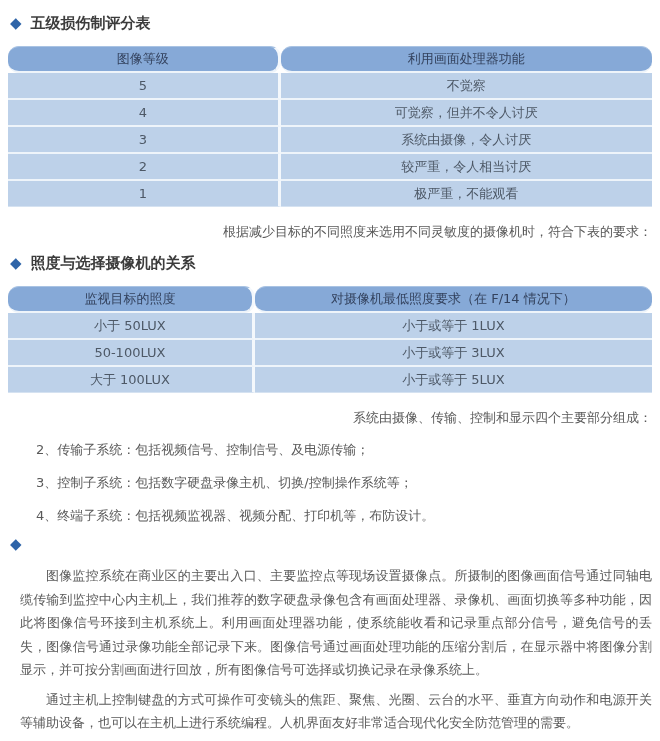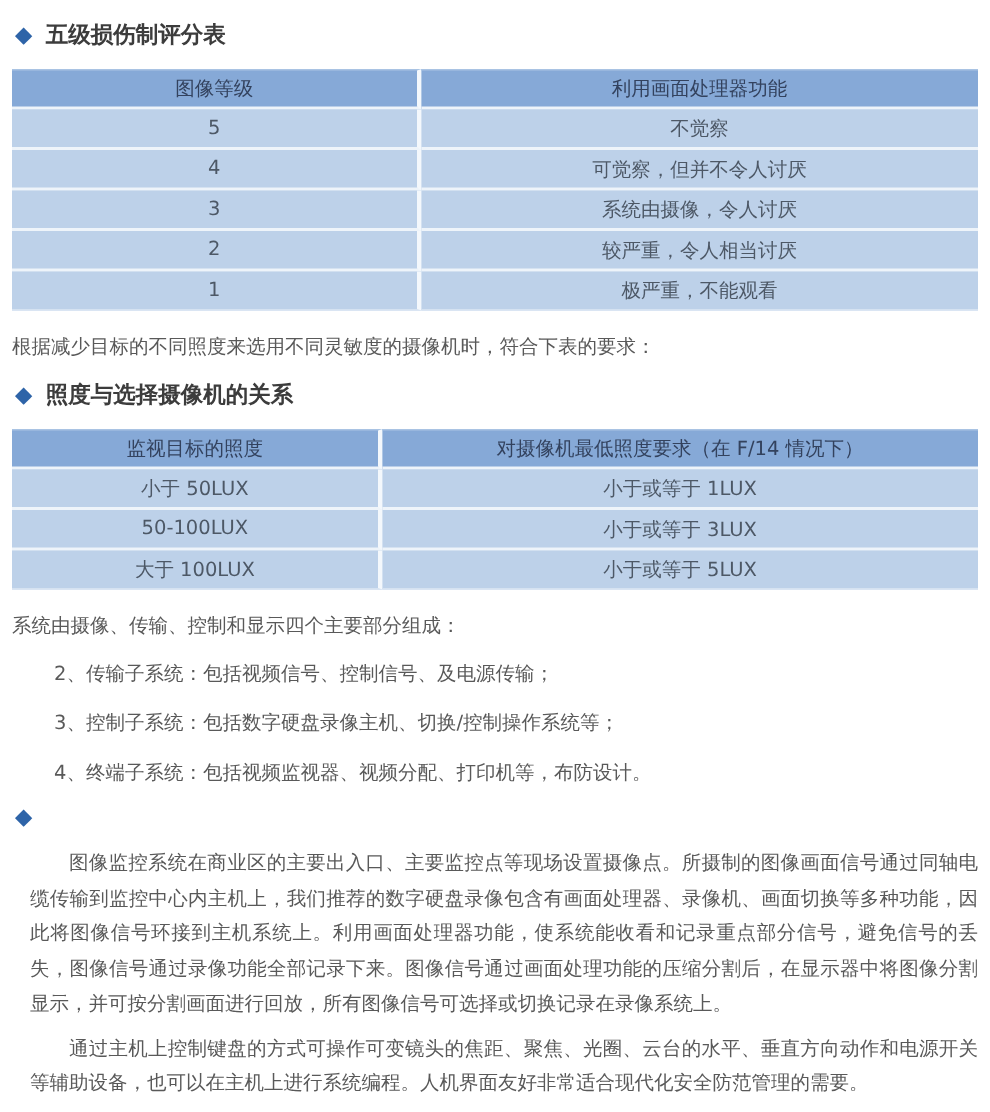--- a/index.html
+++ b/index.html
@@ -27,37 +27,38 @@
     margin:0 0 2px 0;
   }
   table.blue-table th{
     background:#86a9d7;
     color:#33425e;
     font-size:13px;font-weight:normal;
     height:24px;padding:0 6px;
     text-align:center;vertical-align:middle;
     border-top:1px solid #a9c3e3;
     border-bottom:2px solid #eef4fa;
+    border-radius:11px;
   }
   table.blue-table td{
     background:#bdd1e9;
     color:#4d5866;
     font-size:13px;
     height:25px;padding:0 6px;
     text-align:center;vertical-align:middle;
     border-bottom:2px solid #eef4fa;
   }
   table.blue-table th:first-child,
   table.blue-table td:first-child{border-right:3px solid #f4f8fc;}
   table.blue-table tr:last-child td{border-bottom:1px solid #d5e2f1;}
   .t1-col1{width:40%;}
   .t2-col1{width:36%;}
 
   
-  .note{font-size:13px;line-height:23px;margin:13px 0 9px 0;color:#595959;}
+  .note{font-size:13px;line-height:23px;margin:13px 0 9px 0;color:#595959;text-align:right;}
   .list{margin:4px 0 6px 0;}
   .list-item{
     font-size:13px;line-height:23px;color:#595959;
     margin:0 0 10px 28px;
   }
   .para{
     font-size:13px;line-height:23.5px;color:#595959;
     text-indent:2em;margin:2px 0 6px 12px;
     text-align:justify;
   }

